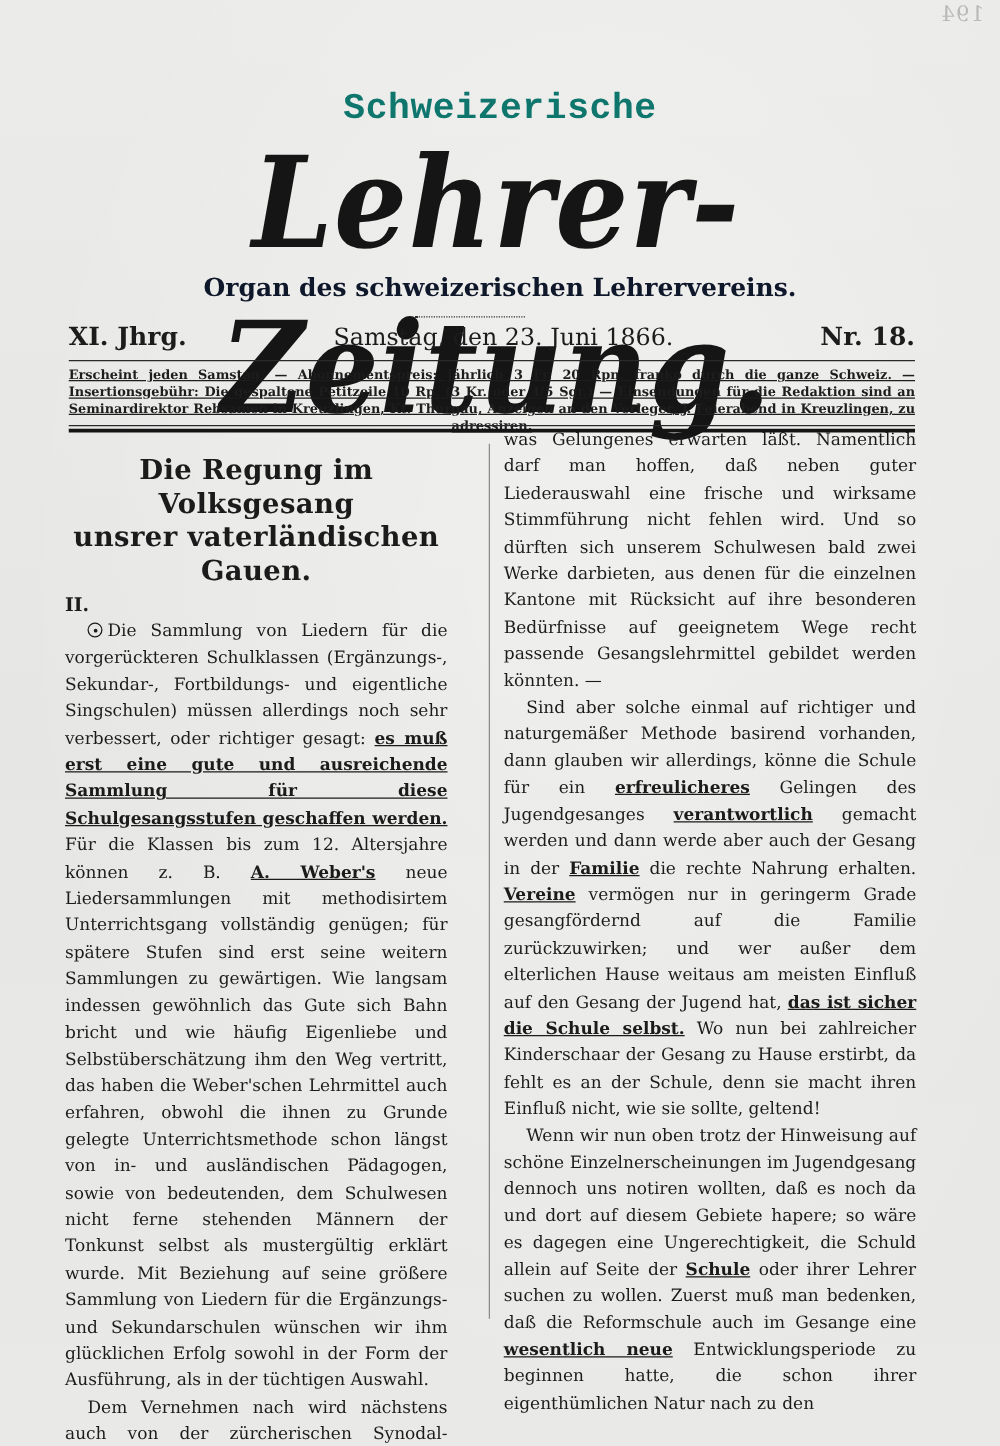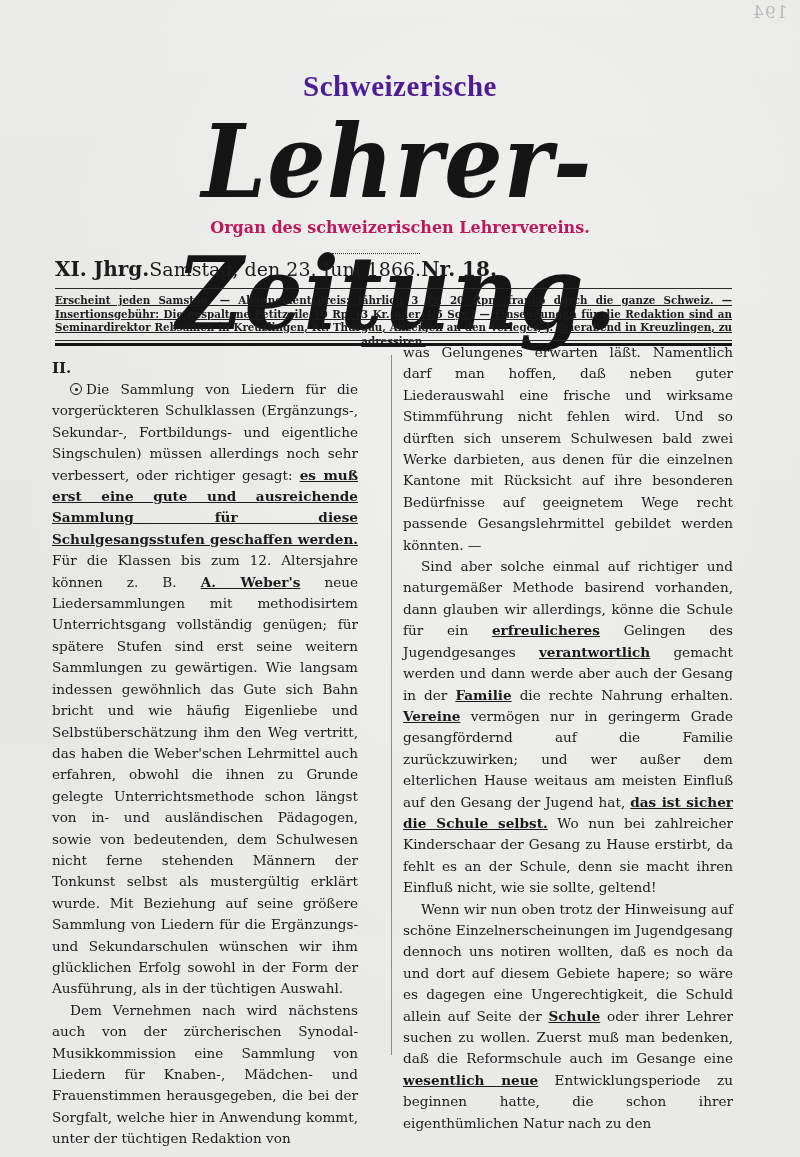--- a/index.html
+++ b/index.html
@@ -30,25 +30,25 @@
     color: #b9b9b9;
     letter-spacing: 1px;
     transform: scaleX(-1);
   }
   .masthead-small {
     position: absolute;
     top: 70px;
     left: 0;
     width: 800px;
     text-align: center;
-    font-family: Liberation Serif, serif;
+    font-family: Liberation Mono, monospace;
     font-weight: bold;
     font-size: 29px;
     letter-spacing: 0.5px;
-    color: #4c1d95;
+    color: #0f766e;
   }
   .masthead-big {
     position: absolute;
     top: 96px;
     left: 52px;
     width: 690px;
     text-align: center;
     font-family: "DejaVu Serif", serif;
     font-weight: bold;
     font-style: italic;
@@ -59,38 +59,39 @@
     transform: scaleY(1.1);
     transform-origin: top center;
   }
   .subtitle {
     position: absolute;
     top: 218px;
     left: 0;
     width: 800px;
     text-align: center;
     font-weight: bold;
-    font-size: 16px;
-    color: #be185d;
+    font-size: 20px;
+    color: #0f172a;
   }
   .squiggle {
     position: absolute;
     top: 249px;
     left: 332px;
     width: 88px;
     height: 4px;
     border-bottom: 1.5px dotted #333;
   }
   .dateline {
     position: absolute;
     top: 257px;
     left: 55px;
     width: 677px;
     height: 26px;
     display: flex;
+    justify-content: space-between;
     align-items: baseline;
   }
   .dateline .jahrgang, .dateline .nummer {
     font-weight: bold;
     font-size: 20px;
   }
   .dateline .date {
     font-size: 19px;
   }
   .rule-thin {
@@ -201,20 +202,24 @@
 <div class="rule-thin" style="top:288px;"></div>
 
 <div class="imprint">Erscheint jeden Samstag. — Abonnementspreis: jährlich 3 Fr. 20 Rpn. franko durch die ganze Schweiz. — Insertionsgebühr: Die gespaltene Petitzeile 10 Rp. (3 Kr. oder 4/5 Sgr.) — Einsendungen für die Redaktion sind an Seminardirektor Rebsamen in Kreuzlingen, Kt. Thurgau, Anzeigen an den Verleger, J. Feierabend in Kreuzlingen, zu adressiren.</div>
 
 <div class="rule-thin" style="top:340px;"></div>
 <div class="rule-thick" style="top:343px;"></div>
 
 <div class="col-divider"></div>
 
 <div class="col left">
+  <div class="article-title">
+    <div>Die Regung im Volksgesang</div>
+    <div>unsrer vaterländischen Gauen.</div>
+  </div>
   <div class="article-part">II.</div>
   <p><span class="bullet"></span><span>Die Sammlung von Liedern für die vorgerückteren Schulklassen (Ergänzungs-, Sekundar-, Fortbildungs- und eigentliche Singschulen) müssen allerdings noch sehr verbessert, oder richtiger gesagt: </span><span class="b">es muß erst eine gute und ausreichende Sammlung für diese Schulgesangsstufen geschaffen werden.</span><span> Für die Klassen bis zum 12. Altersjahre können z. B. </span><span class="b">A. Weber's</span><span> neue Liedersammlungen mit methodisirtem Unterrichtsgang vollständig genügen; für spätere Stufen sind erst seine weitern Sammlungen zu gewärtigen. Wie langsam indessen gewöhnlich das Gute sich Bahn bricht und wie häufig Eigenliebe und Selbstüberschätzung ihm den Weg vertritt, das haben die Weber'schen Lehrmittel auch erfahren, obwohl die ihnen zu Grunde gelegte Unterrichtsmethode schon längst von in- und ausländischen Pädagogen, sowie von bedeutenden, dem Schulwesen nicht ferne stehenden Männern der Tonkunst selbst als mustergültig erklärt wurde. Mit Beziehung auf seine größere Sammlung von Liedern für die Ergänzungs- und Sekundarschulen wünschen wir ihm glücklichen Erfolg sowohl in der Form der Ausführung, als in der tüchtigen Auswahl.</span></p>
   <p><span>Dem Vernehmen nach wird nächstens auch von der zürcherischen Synodal-Musikkommission eine Sammlung von Liedern für Knaben-, Mädchen- und Frauenstimmen herausgegeben, die bei der Sorgfalt, welche hier in Anwendung kommt, unter der tüchtigen Redaktion von </span></p>
 </div>
 
 <div class="col right">
   <p class="noindent">was Gelungenes erwarten läßt. Namentlich darf man hoffen, daß neben guter Liederauswahl eine frische und wirksame Stimmführung nicht fehlen wird. Und so dürften sich unserem Schulwesen bald zwei Werke darbieten, aus denen für die einzelnen Kantone mit Rücksicht auf ihre besonderen Bedürfnisse auf geeignetem Wege recht passende Gesangslehrmittel gebildet werden könnten. —</p>
   <p><span>Sind aber solche einmal auf richtiger und naturgemäßer Methode basirend vorhanden, dann glauben wir allerdings, könne die Schule für ein </span><span class="b">erfreulicheres</span><span> Gelingen des Jugendgesanges </span><span class="b">verantwortlich</span><span> gemacht werden und dann werde aber auch der Gesang in der </span><span class="b">Familie</span><span> die rechte Nahrung erhalten. </span><span class="b">Vereine</span><span> vermögen nur in geringerm Grade gesangfördernd auf die Familie zurückzuwirken; und wer außer dem elterlichen Hause weitaus am meisten Einfluß auf den Gesang der Jugend hat, </span><span class="b">das ist sicher die Schule selbst.</span><span> Wo nun bei zahlreicher Kinderschaar der Gesang zu Hause erstirbt, da fehlt es an der Schule, denn sie macht ihren Einfluß nicht, wie sie sollte, geltend!</span></p>
   <p><span>Wenn wir nun oben trotz der Hinweisung auf schöne Einzelnerscheinungen im Jugendgesang dennoch uns notiren wollten, daß es noch da und dort auf diesem Gebiete hapere; so wäre es dagegen eine Ungerechtigkeit, die Schuld allein auf Seite der </span><span class="b">Schule</span><span> oder ihrer Lehrer suchen zu wollen. Zuerst muß man bedenken, daß die Reformschule auch im Gesange eine </span><span class="b">wesentlich neue</span><span> Entwicklungsperiode zu beginnen hatte, die schon ihrer eigenthümlichen Natur nach zu den</span></p>
 </div>

